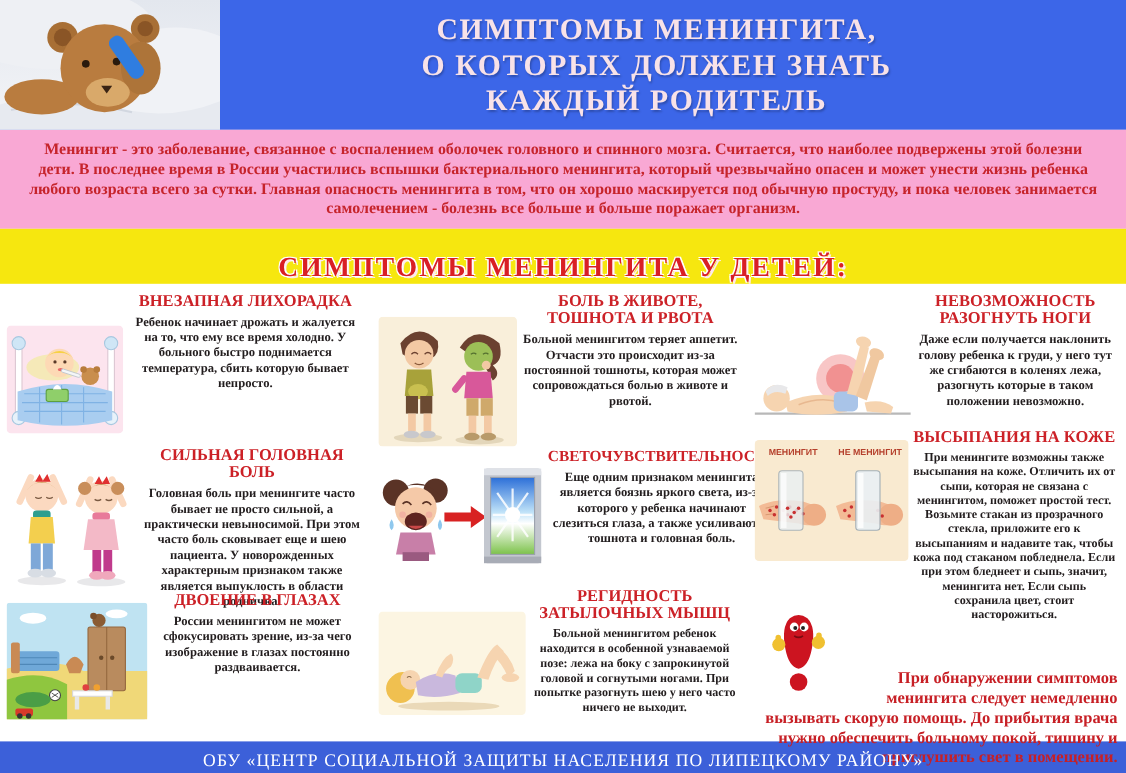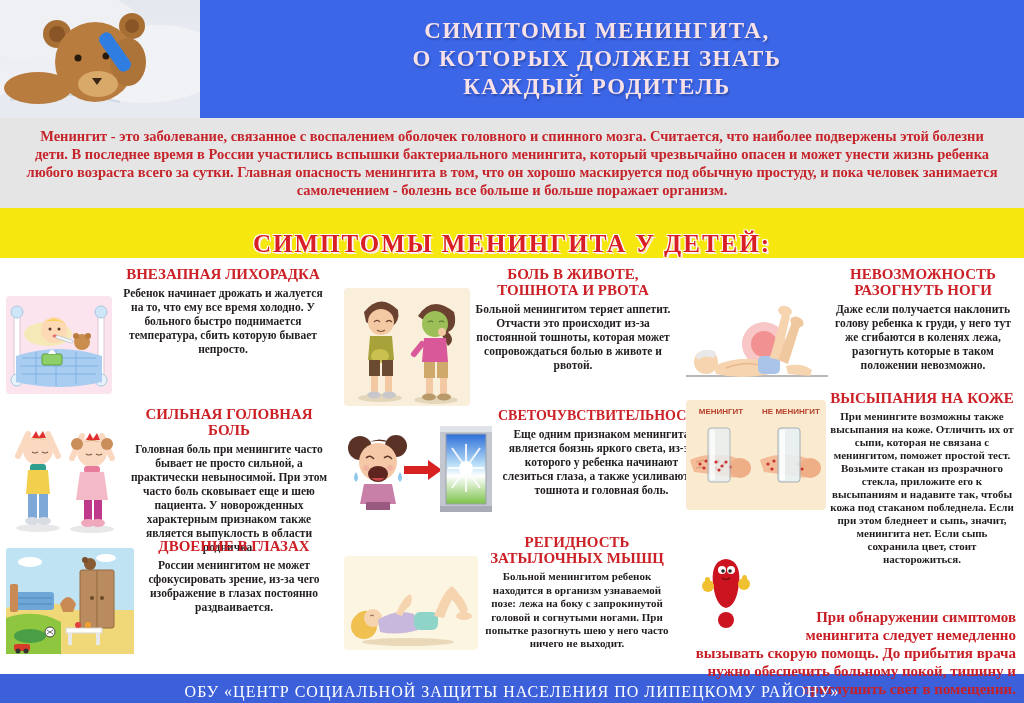--- a/index.html
+++ b/index.html
@@ -3,25 +3,25 @@
 <meta charset="utf-8">
 <style>
   * { margin:0; padding:0; box-sizing:border-box; }
   html,body { width:1024px; height:703px; background:#fff; overflow:hidden; }
   body { font-family:"Liberation Serif","DejaVu Serif",serif; }
 
   
   .header { height:118px; background:#3c66e8; display:flex; }
   .photo { width:200px; height:118px; flex:0 0 200px; }
   .header-title { flex:1; display:flex; align-items:center; justify-content:center; text-align:center;
-    color:#f8e2e8; font-weight:bold; font-size:23px; line-height:1.22; letter-spacing:1.5px;
+    color:#f8e2e8; font-weight:bold; font-size:27px; line-height:1.22; letter-spacing:1.5px;
     text-shadow:1px 2px 2px rgba(0,0,0,.25); padding-right:30px; }
 
   
-  .intro { height:90px; background:#e5e5e5; display:flex; align-items:center; justify-content:center; padding:4px 26px; }
+  .intro { height:90px; background:#f9a8d4; display:flex; align-items:center; justify-content:center; padding:4px 26px; }
   .intro p { color:#c6242b; font-weight:bold; font-size:14.5px; line-height:1.25; text-align:center; }
 
   
   .banner { height:50px; background:#f6e70f; display:flex; align-items:flex-end; justify-content:center; }
   .banner h2 { color:#d91f25; font-size:25px; font-weight:bold; letter-spacing:2px;
     text-shadow:-1px -1px 0 #fff,1px -1px 0 #fff,-1px 1px 0 #fff,2px 2px 0 #fde9ef; }
 
   
   .main { height:408px; display:flex; padding:4px 2px 0 2px; gap:2px; }
   .col { display:flex; flex-direction:column; }
@@ -285,21 +285,21 @@
         <path d="M34 64 Q52 52 70 58 L74 74 Q54 80 36 76 Z" fill="#c9b8dd"></path>
         <path d="M52 58 Q58 42 66 38 Q70 42 66 50 Q60 54 58 60 Z" fill="#f6d4b0"></path>
         <rect x="70" y="56" width="24" height="18" rx="6" fill="#8fd4c8"></rect>
         <path d="M90 60 Q100 34 108 30 L114 36 Q106 44 100 62 Z" fill="#f6d4b0"></path>
         <path d="M108 32 Q120 40 124 54 L118 60 Q112 46 104 40 Z" fill="#f6d4b0"></path>
         <ellipse cx="120" cy="60" rx="8" ry="4" fill="#f6d4b0"></ellipse>
         <ellipse cx="64" cy="86" rx="46" ry="4" fill="#ead9b8"></ellipse>
       </svg>
       <div class="content">
         <h3>РЕГИДНОСТЬ ЗАТЫЛОЧНЫХ МЫШЦ</h3>
-        <p style="font-size:11px;">Больной менингитом ребенок находится в организм узнаваемой позе: лежа на боку с запрокинутой головой и согнутыми ногами. При попытке разогнуть шею у него часто ничего не выходит.</p>
+        <p style="font-size:11px;">Больной менингитом ребенок находится в особенной узнаваемой позе: лежа на боку с запрокинутой головой и согнутыми ногами. При попытке разогнуть шею у него часто ничего не выходит.</p>
       </div>
     </div>
   </div>
 
   <div class="col col3">
 
     <div class="sym" style="height:124px;">
       <svg class="pic mt30" width="142" height="86" viewBox="0 0 142 86">
         <rect width="142" height="86" fill="#fff"></rect>
         <line x1="0" y1="80" x2="142" y2="80" stroke="#b8b8b8" stroke-width="2"></line>

